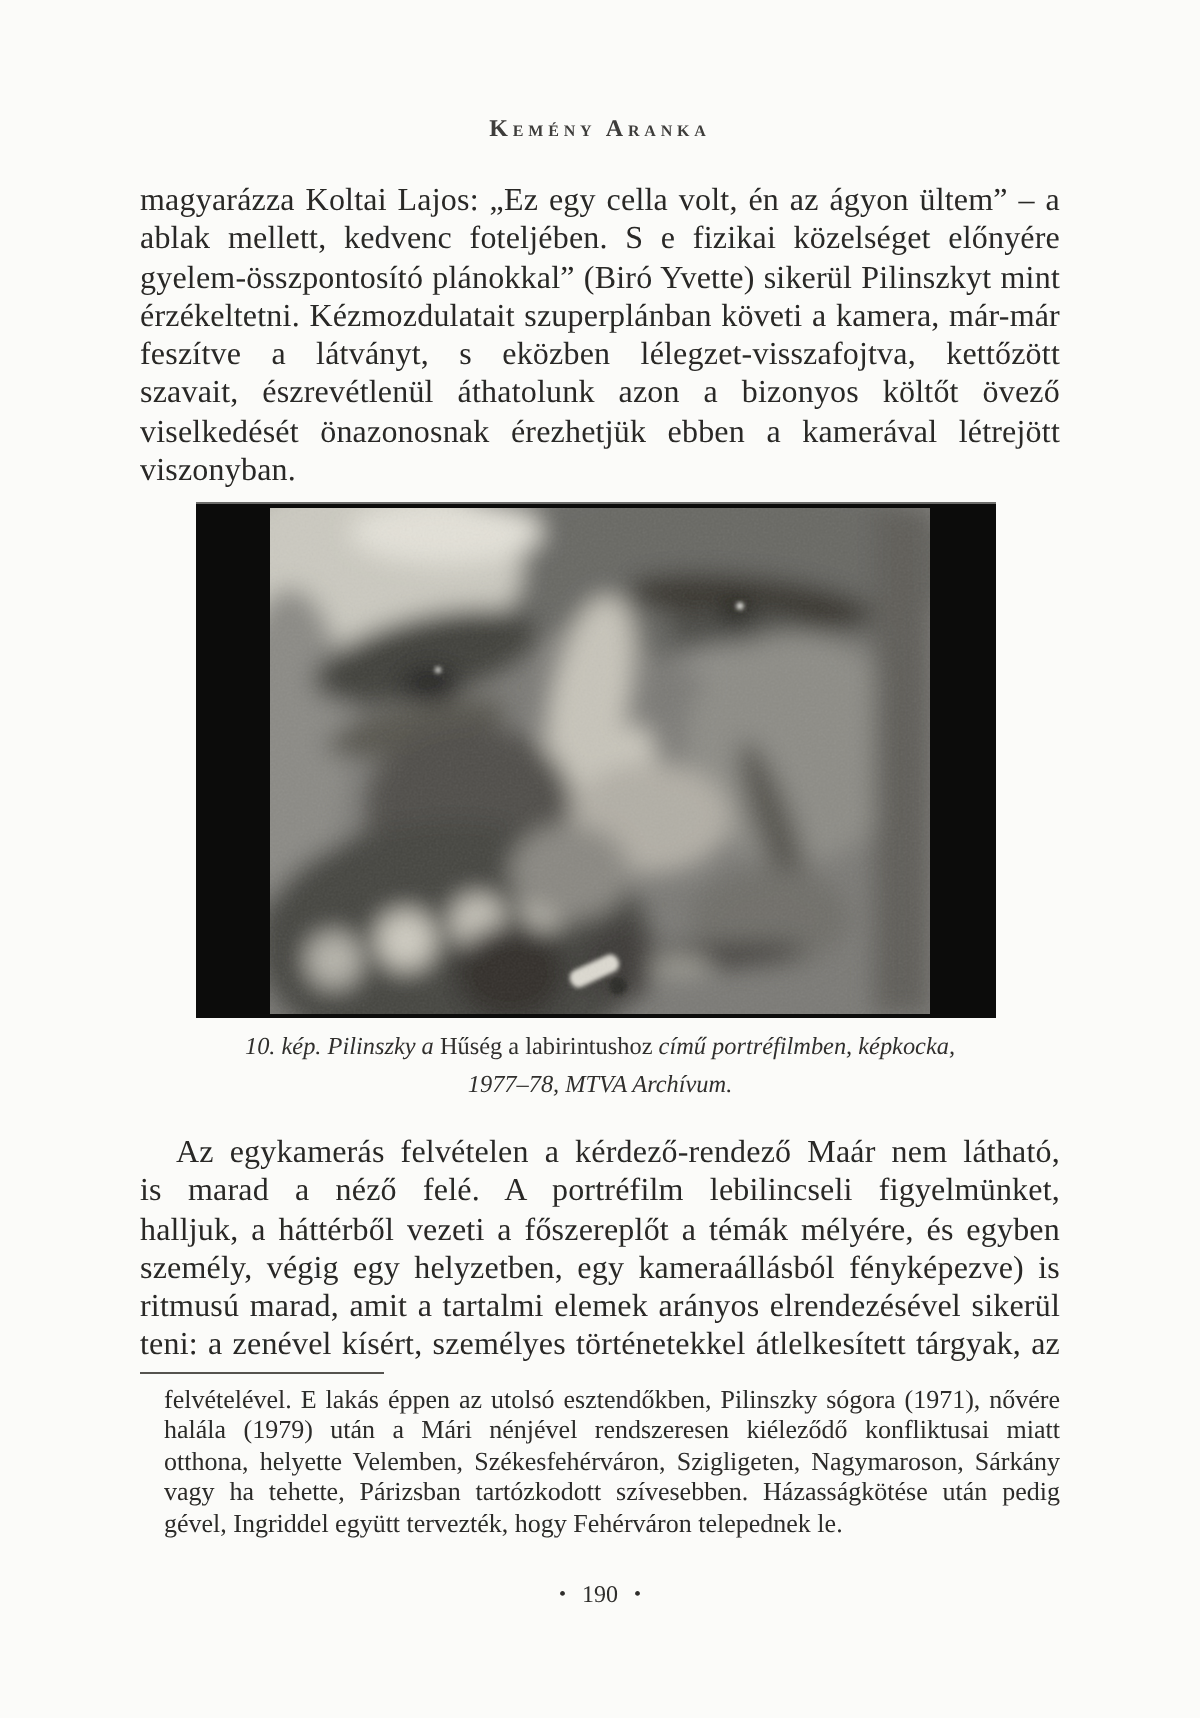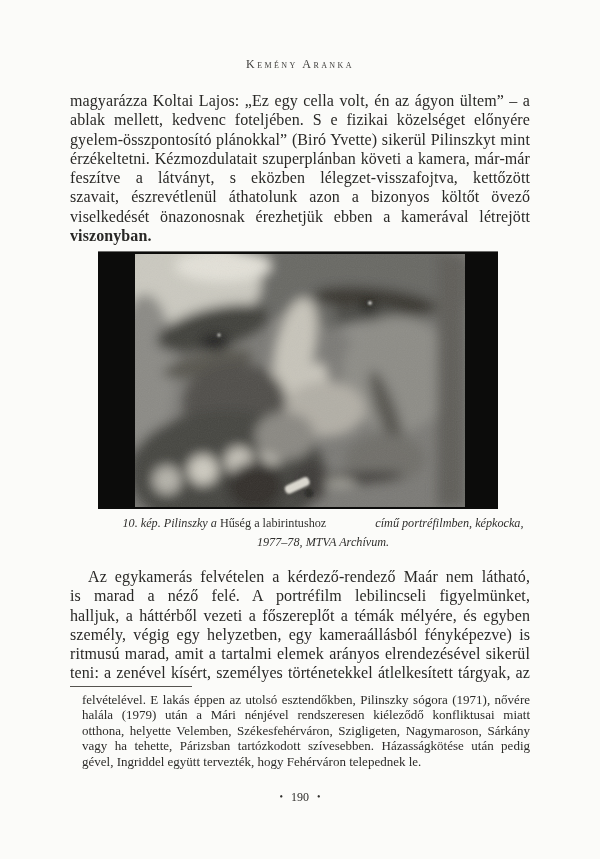--- a/index.html
+++ b/index.html
@@ -6,42 +6,42 @@
   body{
     width:600px;height:859px;overflow:hidden;background:#f7f6f4;
     font-family:"Liberation Serif","DejaVu Serif",serif;
   }
   .page{
     position:absolute;left:0;top:0;width:600px;height:859px;
     background:#fbfbf9;color:#272625;
   }
   .running-header{
     position:absolute;top:57px;left:0;width:600px;text-align:center;
-    font-variant:small-caps;letter-spacing:2.4px;font-size:12px;color:#3e3d3b;
+    font-variant:small-caps;letter-spacing:2.4px;font-size:12px;color:#3e3d3b;font-weight:bold;
   }
   .para{position:absolute;left:70px;width:460px;}
   .para1{top:91px;}
   .para2{top:567px;}
   .jline{
     height:19.3px;line-height:19.3px;font-size:16px;overflow:hidden;
     text-align:justify;text-align-last:justify;letter-spacing:0.1px;color:#292826;
   }
-  .jline.left{text-align:center;text-align-last:left;font-weight:bold;}
+  .jline.left{text-align:center;text-align-last:left;}
   .jline.indent{text-indent:18px;}
   .photo{
     position:absolute;left:98px;top:251px;width:400px;height:258px;
     margin:0;background:#0c0c0b;border-top:1px solid #6d6d6b;box-sizing:border-box;
   }
   .photo svg{position:absolute;left:37px;top:2px;width:330px;height:253px;}
   .caption{
     position:absolute;left:0;top:514px;width:600px;text-align:center;
     font-size:12.2px;color:#302f2d;
   }
   .cap-line{height:19px;line-height:19px;}
-  .it{font-style:italic;margin-left:46px;}
+  .it{font-style:italic;}
   .rm{font-style:normal;}
   .fn-rule{position:absolute;left:70px;top:686px;width:122px;height:1px;background:#55534f;}
   .footnote{position:absolute;left:82px;top:692px;width:448px;}
   .fnline{
     height:15.4px;line-height:15.4px;font-size:13px;overflow:hidden;
     text-align:justify;text-align-last:justify;color:#2c2b29;
   }
   .fnline.left{text-align:right;text-align-last:left;}
   .folio{
     position:absolute;left:0;top:790px;width:600px;text-align:center;

